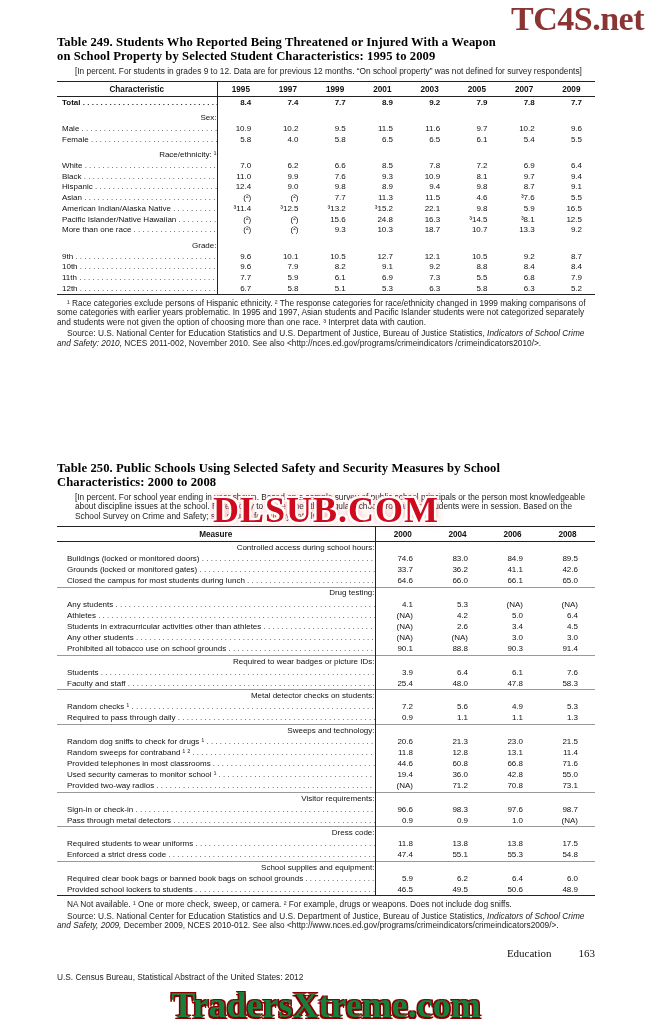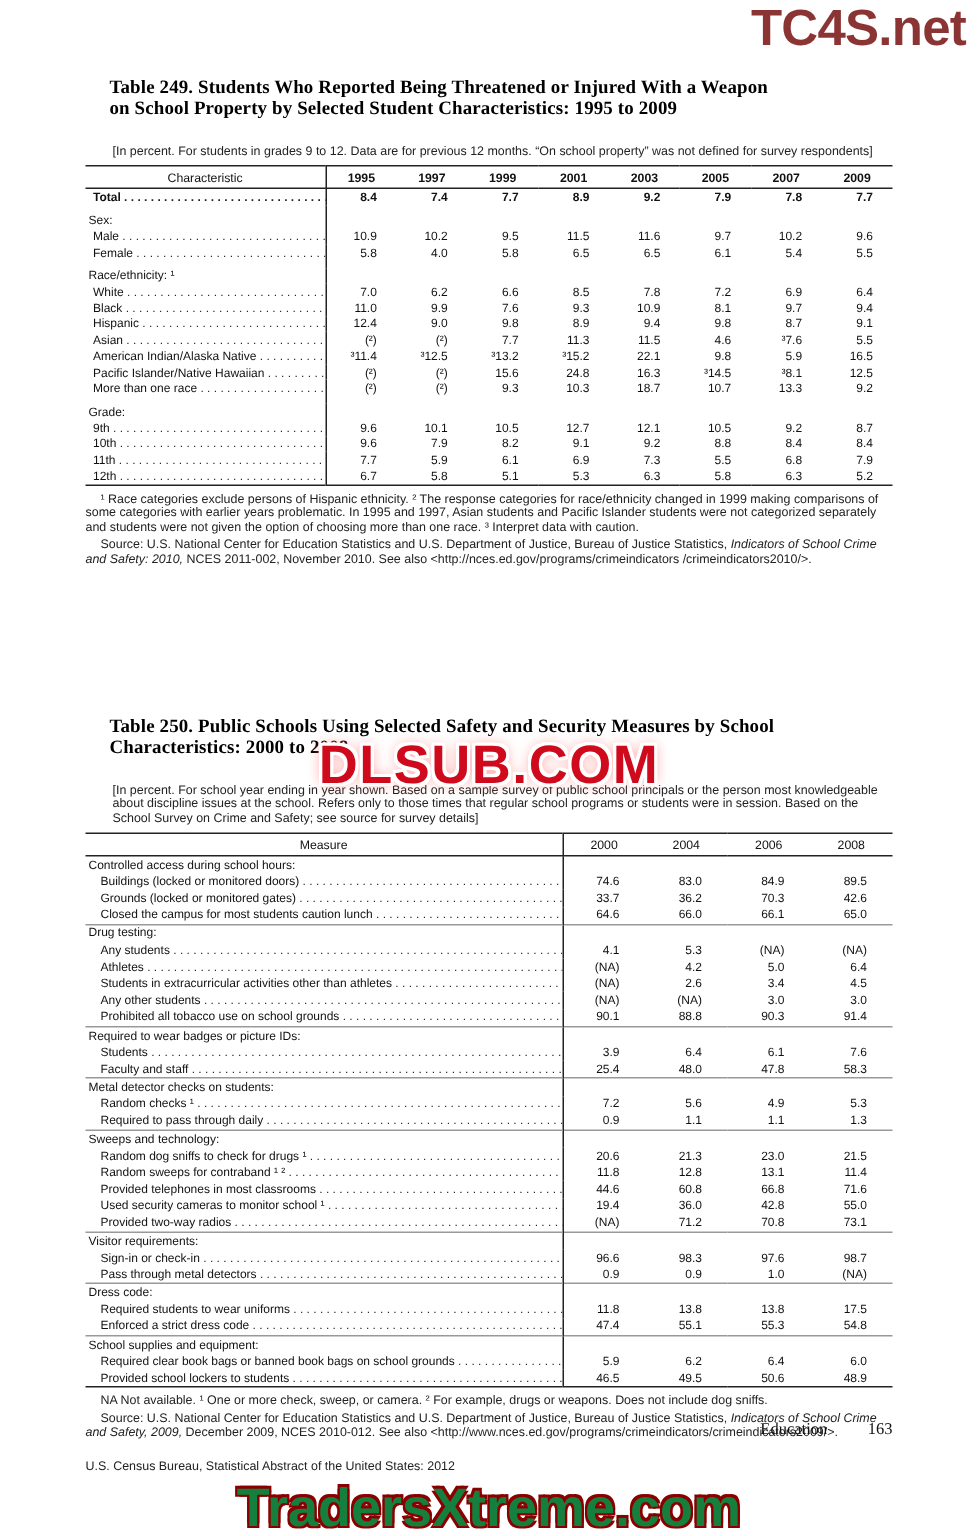--- a/index.html
+++ b/index.html
@@ -15,21 +15,21 @@
   #block249 { top: 36px; }
   #block250 { top: 462px; }
 
   .tbl-title {
     font-family: "Liberation Serif", serif;
     font-weight: 700;
     font-size: 12.6px;
     line-height: 13.8px;
     color: #000;
     letter-spacing: 0.1px;
-    margin: 16px;
+    margin: 0;
   }
   #block249 .tbl-title { max-width: 452px; }
   #block250 .tbl-title { max-width: 490px; }
 
   .note { font-size: 8.3px; line-height: 9.5px; color: #222; margin: 3px 0 0 0; padding-left: 18px; }
   .footnote, .source {
     font-size: 8.3px; line-height: 9.5px; color: #222;
     text-indent: 10px; margin: 2px 0 0 0;
   }
   .footnote { margin-top: 4px; }
@@ -43,48 +43,48 @@
     border-top: 1.2px solid #222;
     border-bottom: 1.2px solid #222;
     font-size: 8px;
     color: #111;
   }
   table.data th {
     border-bottom: 1px solid #222;
     font-size: 8.2px;
     padding: 2.5px 0;
     text-align: center;
-    font-weight: normal;
+    font-weight: bold;
   }
   #t249 th.col-val { font-weight: bold; }
   table.data tr > *:first-child { border-right: 1px solid #222; }
 
   table.data td { line-height: 9.3px; }
   #t250 td { line-height: 9.8px; }
 
   td.label { overflow: hidden; white-space: nowrap; padding: 0.7px 0 0.7px 2px; margin-left: 12px; }
   td.label .lbl.leader::after {
     content: "\00a0. . . . . . . . . . . . . . . . . . . . . . . . . . . . . . . . . . . . . . . . . . . . . . . . . . . . . . . . . . . . . . . . . . . . . . . . . .";
     color: #222;
   }
   td.val { text-align: right; white-space: nowrap; padding: 0.7px 13px 0.7px 0; }
   #t250 td.val { padding-right: 17px; }
 
   #t249 td.label.item { padding-left: 5px; }
   #t250 td.label.item { padding-left: 10px; }
-  td.label.section { padding-left: 2px; }
+  td.label.section { padding-left: 2px; text-align: right; }
 
   tr.spacer td { height: 5px; padding: 0; }
   #t250 tr.rule > * { border-top: 1px solid #999; }
   .bold { font-weight: bold; }
 
   
   .wm {
     position: absolute;
-    font-family: Liberation Sans, sans-serif;
+    font-family: Liberation Serif, serif;
     font-weight: bold;
     white-space: nowrap;
     z-index: 20;
   }
   .wm-top {
     top: 0px; right: 8px;
     font-size: 34px;
     color: rgba(122, 24, 24, 0.88);
     letter-spacing: -0.5px;
   }
@@ -415,25 +415,25 @@
           <td class="label item"><span class="lbl leader">Buildings (locked or monitored doors)</span></td>
           <td class="val">74.6</td>
           <td class="val">83.0</td>
           <td class="val">84.9</td>
           <td class="val">89.5</td>
         </tr>
         <tr>
           <td class="label item"><span class="lbl leader">Grounds (locked or monitored gates)</span></td>
           <td class="val">33.7</td>
           <td class="val">36.2</td>
-          <td class="val">70.3</td>
+          <td class="val">41.1</td>
           <td class="val">42.6</td>
         </tr>
         <tr>
-          <td class="label item"><span class="lbl leader">Closed the campus for most students caution lunch</span></td>
+          <td class="label item"><span class="lbl leader">Closed the campus for most students during lunch</span></td>
           <td class="val">64.6</td>
           <td class="val">66.0</td>
           <td class="val">66.1</td>
           <td class="val">65.0</td>
         </tr>
         <tr class="rule">
           <td class="label section">Drug testing:</td>
           <td class="val"></td>
           <td class="val"></td>
           <td class="val"></td>

